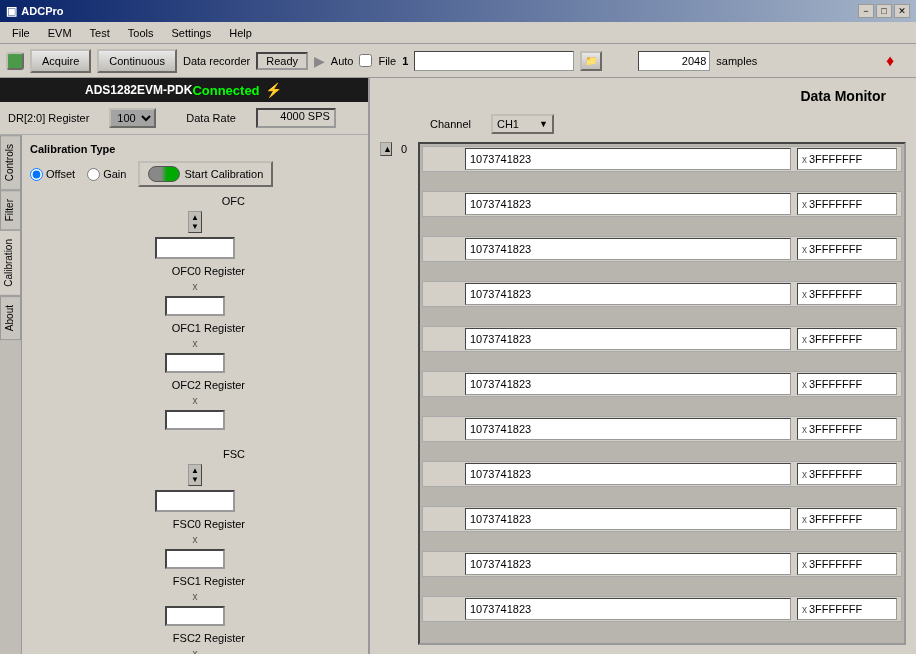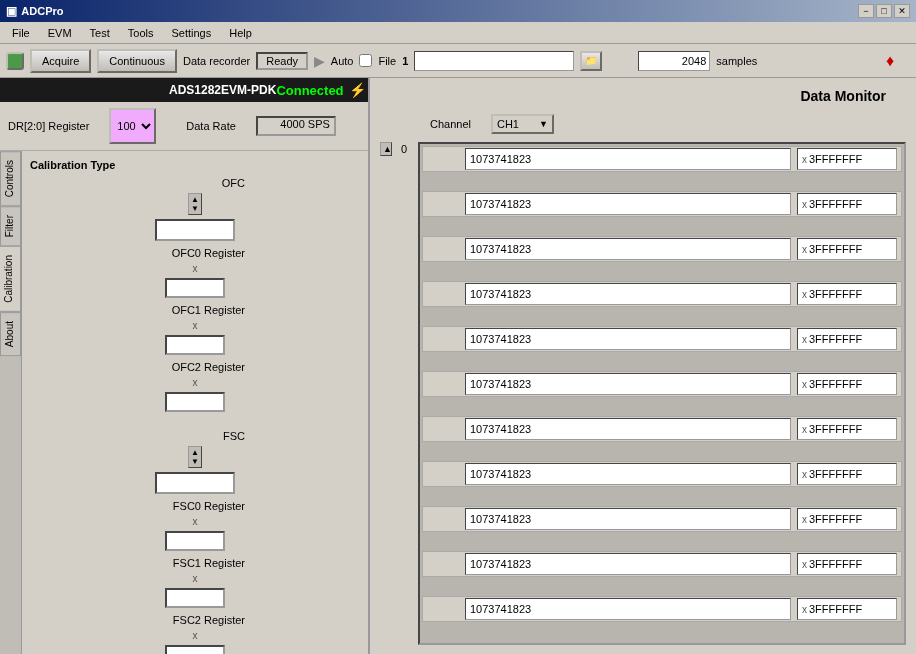--- a/index.html
+++ b/index.html
@@ -101,40 +101,40 @@
       display: flex;
       flex-direction: column;
       padding: 0;
     }
     
     #device-header {
       background: #1a1a1a;
       color: white;
       display: flex;
       align-items: center;
-      justify-content: flex-end;
-      padding: 4px 1px;
+      justify-content: center;
+      padding: 4px 12px;
       height: 28px;
     }
     #device-title { font-size: 12px; font-weight: bold; }
     #device-status { color: #00ff00; font-size: 13px; font-weight: bold; }
     
     #dr-row {
       display: flex;
       align-items: center;
       padding: 6px 8px;
       gap: 20px;
       background: #d4d0c8;
       border-bottom: 1px solid #aaa;
     }
     .dr-label { font-size: 11px; }
     .dr-select {
-      background: #f0abfc;
+      background: #a3a3a3;
       border: 2px outset #c0bdb6;
-      height: 36px;
+      height: 20px;
       font-size: 11px;
       padding: 0 2px;
     }
     .dr-rate-label { font-size: 11px; margin-left: 10px; }
     .dr-rate-value {
       background: #d4d0c8;
       border: 2px inset #999;
       height: 20px;
       font-size: 11px;
       padding: 0 4px;
@@ -445,20 +445,34 @@
       <div id="vertical-tabs">
         <div class="vtab">Controls</div>
         <div class="vtab">Filter</div>
         <div class="vtab active">Calibration</div>
         <div class="vtab">About</div>
       </div>
 
       <div id="calib-panel">
         <div class="section-title">Calibration Type</div>
 
+        <div class="radio-group">
+          <label class="radio-label">
+            <input type="radio" name="caltype" checked="" style="">
+            <span>Offset</span>
+          </label>
+          <label class="radio-label">
+            <input type="radio" name="caltype" style="">
+            <span>Gain</span>
+          </label>
+          <button class="start-calib-btn">
+            <span class="toggle-indicator"></span>
+            <span>Start Calibration</span>
+          </button>
+        </div>
 
         <div class="register-row">
           <span class="register-label">OFC</span>
           <div class="spinner-btn">
             <span>▲</span>
               <span>▼</span>
           </div>
           <input class="reg-input" style="">
         </div>
 

